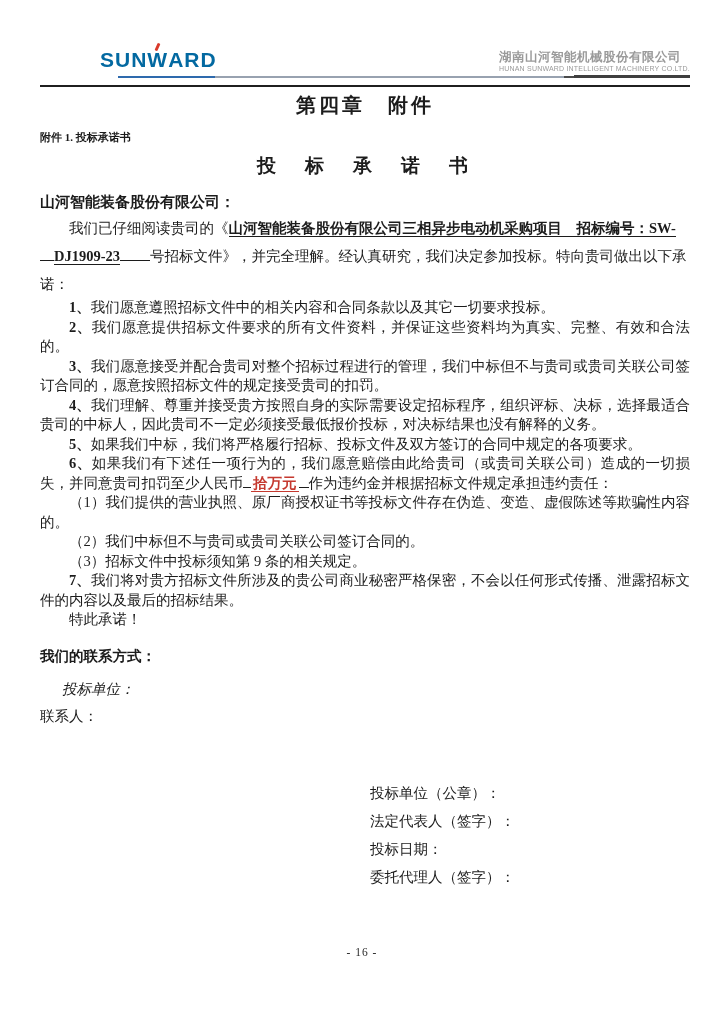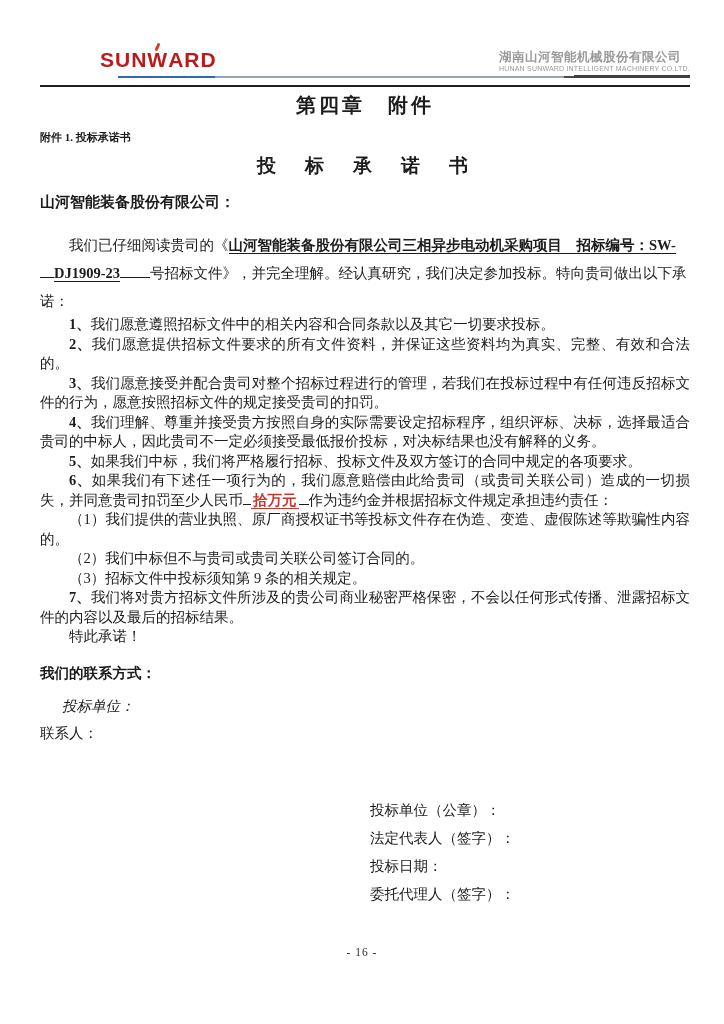--- a/index.html
+++ b/index.html
@@ -17,21 +17,21 @@
 
   
   .logo {
     position: absolute;
     top: 49px;
     left: 100px;
     font-family: "Liberation Sans", "DejaVu Sans", sans-serif;
     font-weight: bold;
     font-size: 21px;
     letter-spacing: 1px;
-    color: #b91c1c;
+    color: #0369a1;
     line-height: 22px;
   }
   .logo-w-wrap { position: relative; display: inline-block; }
   .logo-accent {
     position: absolute;
     top: -6px;
     left: 9px;
     width: 3px;
     height: 8px;
     background: #d93a2b;
@@ -89,21 +89,21 @@
   .doc-title {
     text-align: center;
     font-size: 19px;
     font-weight: bold;
     letter-spacing: 5px;
     margin-top: 5px;
     line-height: 25px;
   }
   .salutation { font-size: 15px; font-weight: bold; margin-top: 14px; line-height: 20px; }
 
-  .intro { margin-top: 19px; font-size: 14.5px; line-height: 28px; }
+  .intro { margin-top: 2px; font-size: 14.5px; line-height: 28px; }
   .intro-l1 { text-indent: 2em; }
   .u { border-bottom: 1px solid #1c1c1c; font-weight: bold; }
   .fill-space {
     display: inline-block;
     border-bottom: 1px solid #1c1c1c;
     height: 14px;
     vertical-align: baseline;
   }
   .fs-14 { width: 14px; }
   .fs-30 { width: 30px; }
@@ -172,21 +172,21 @@
     <div class="salutation">山河智能装备股份有限公司：</div>
 
     <div class="intro">
       <div class="intro-l1"><span>我们已仔细阅读贵司的《</span><span class="u">山河智能装备股份有限公司三相异步电动机采购项目　招标编号：SW-</span></div>
       <div class="intro-l2"><span class="fill-space fs-14"></span><span class="u">DJ1909-23</span><span class="fill-space fs-30"></span><span>号招标文件》，并完全理解。经认真研究，我们决定参加投标。特向贵司做出以下承诺：</span></div>
     </div>
 
     <div class="clauses">
       <p class="clause"><span class="clause-num">1、</span><span>我们愿意遵照招标文件中的相关内容和合同条款以及其它一切要求投标。</span></p>
       <p class="clause"><span class="clause-num">2、</span><span>我们愿意提供招标文件要求的所有文件资料，并保证这些资料均为真实、完整、有效和合法的。</span></p>
-      <p class="clause"><span class="clause-num">3、</span><span>我们愿意接受并配合贵司对整个招标过程进行的管理，若我们在投标过程中有任何违反招标文件的行为，愿意按照招标文件的规定接受贵司的扣罚。</span></p>
+      <p class="clause"><span class="clause-num">3、</span><span>我们愿意接受并配合贵司对整个招标过程进行的管理，我们中标但不与贵司或贵司关联公司签订合同的，愿意按照招标文件的规定接受贵司的扣罚。</span></p>
       <p class="clause"><span class="clause-num">4、</span><span>我们理解、尊重并接受贵方按照自身的实际需要设定招标程序，组织评标、决标，选择最适合贵司的中标人，因此贵司不一定必须接受最低报价投标，对决标结果也没有解释的义务。</span></p>
       <p class="clause"><span class="clause-num">5、</span><span>如果我们中标，我们将严格履行招标、投标文件及双方签订的合同中规定的各项要求。</span></p>
       <p class="clause"><span class="clause-num">6、</span><span>如果我们有下述任一项行为的，我们愿意赔偿由此给贵司（或贵司关联公司）造成的一切损失，并同意贵司扣罚至少人民币</span><span class="fill-space fs-8"></span><span class="penalty">拾万元</span><span class="fill-space fs-10"></span><span>作为违约金并根据招标文件规定承担违约责任：</span></p>
       <p class="subclause">（1）我们提供的营业执照、原厂商授权证书等投标文件存在伪造、变造、虚假陈述等欺骗性内容的。</p>
       <p class="subclause">（2）我们中标但不与贵司或贵司关联公司签订合同的。</p>
       <p class="subclause">（3）招标文件中投标须知第 9 条的相关规定。</p>
       <p class="clause"><span class="clause-num">7、</span><span>我们将对贵方招标文件所涉及的贵公司商业秘密严格保密，不会以任何形式传播、泄露招标文件的内容以及最后的招标结果。</span></p>
       <p class="closing">特此承诺！</p>
     </div>
 

